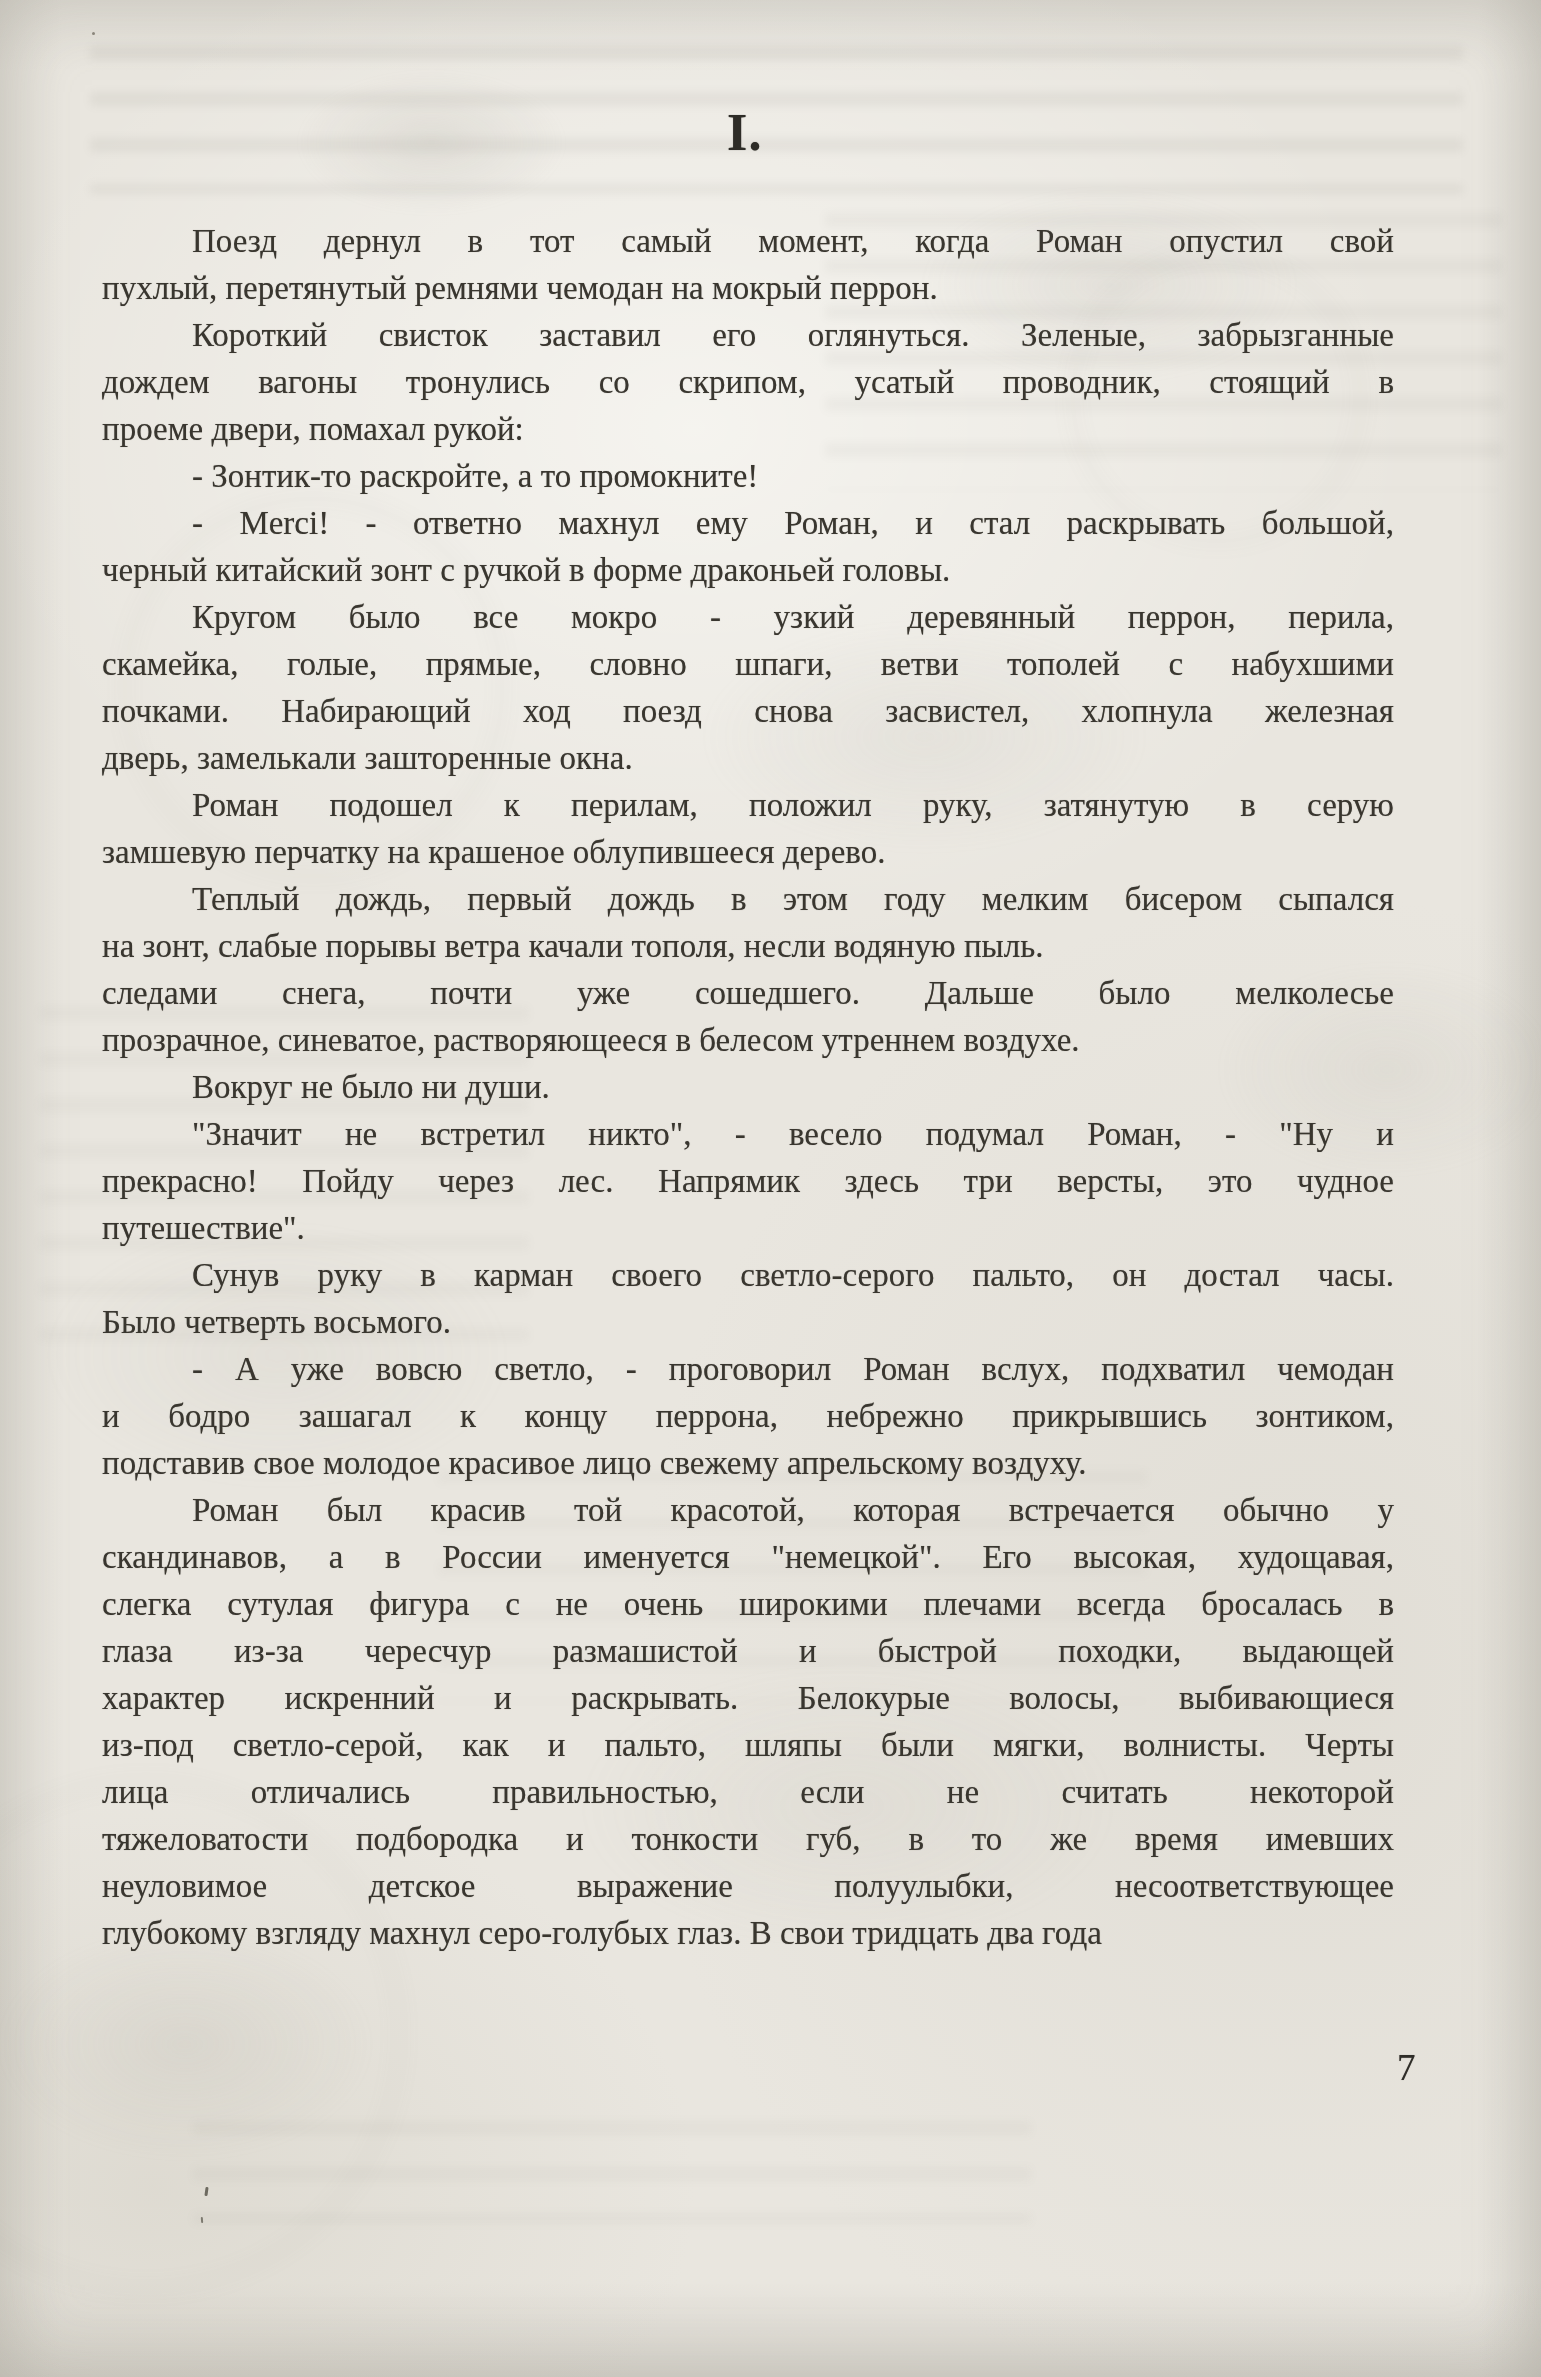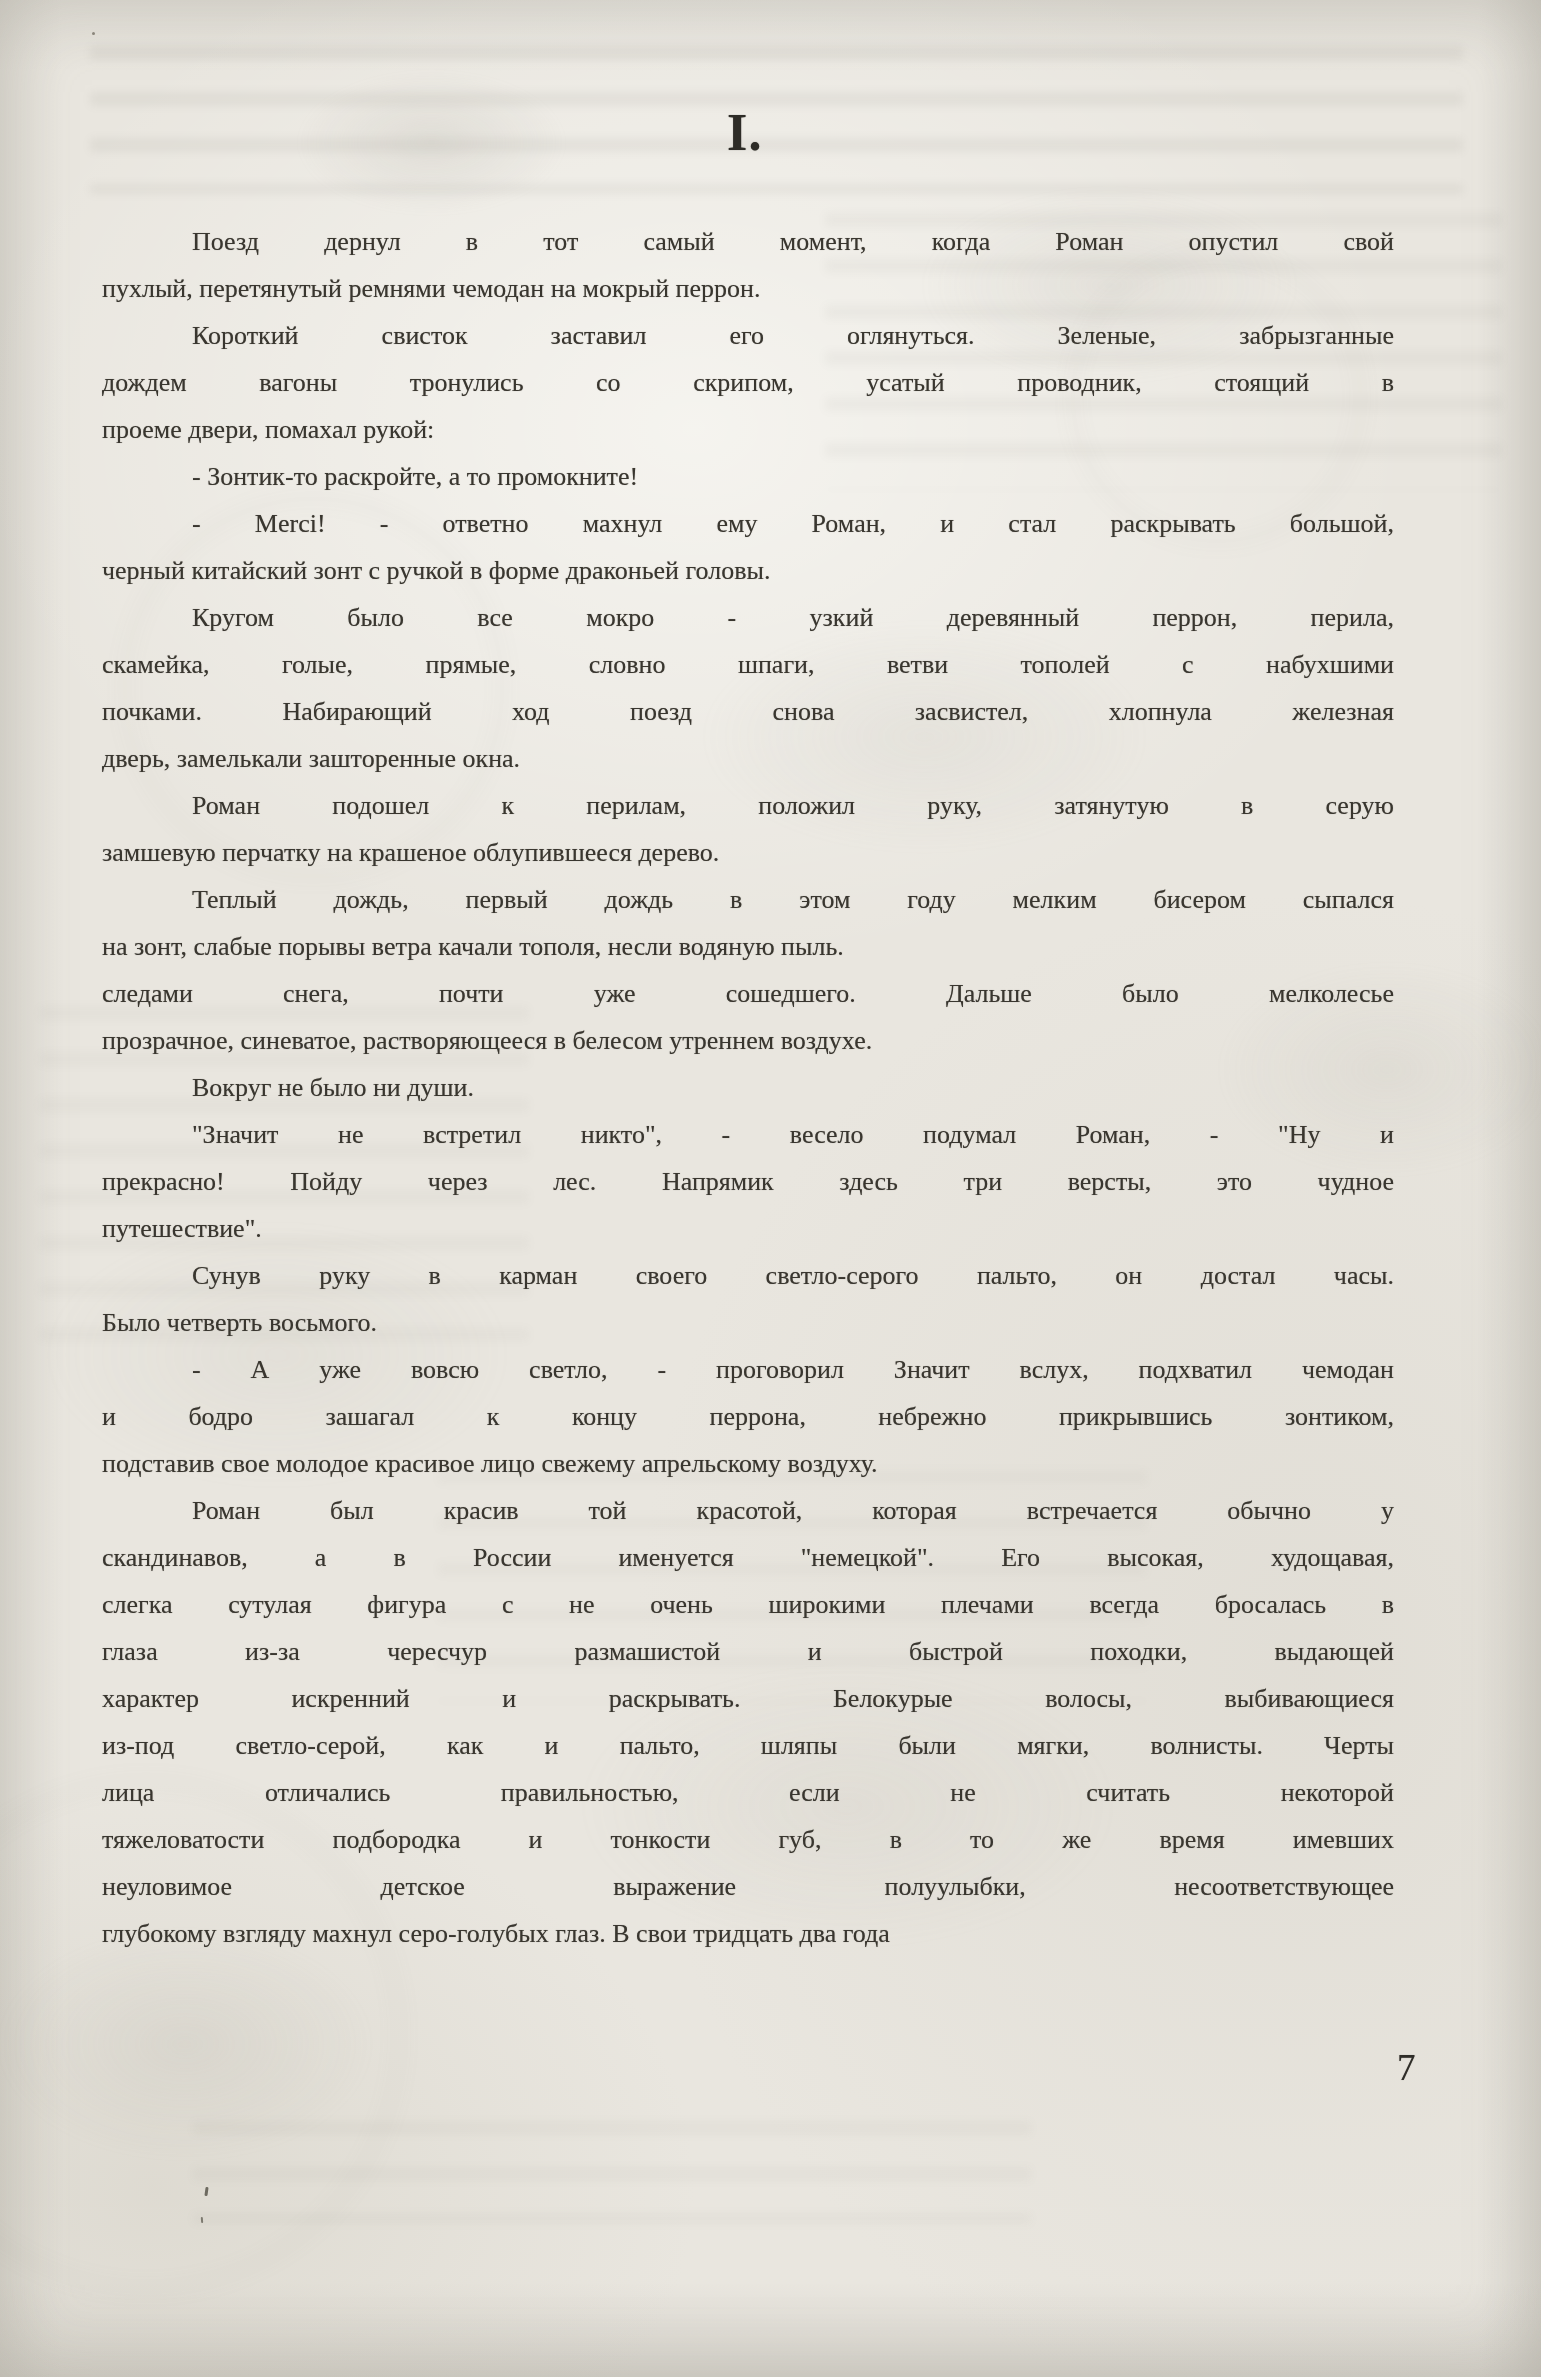--- a/index.html
+++ b/index.html
@@ -78,21 +78,21 @@
   .text-block {
     position: absolute;
     left: 102px;
     top: 218px;
     width: 1292px;
     z-index: 2;
   }
   .line {
     height: 47px;
     line-height: 47px;
-    font-size: 26px;
+    font-size: 33px;
     text-align: justify;
     text-align-last: justify;
     white-space: normal;
     overflow: visible;
     text-shadow: 0 0 0.8px rgba(57,54,47,0.5);
   }
   .line.first { text-indent: 90px; }
   .line.last  { text-align-last: left; }
   .pagenum {
     position: absolute;
@@ -144,21 +144,21 @@
       <div class="line first">Теплый дождь, первый дождь в этом году мелким бисером сыпался</div>
       <div class="line last">на зонт, слабые порывы ветра качали тополя, несли водяную пыль.</div>
       <div class="line">следами снега, почти уже сошедшего. Дальше было мелколесье</div>
       <div class="line last">прозрачное, синеватое, растворяющееся в белесом утреннем воздухе.</div>
       <div class="line first last">Вокруг не было ни души.</div>
       <div class="line first">"Значит не встретил никто", - весело подумал Роман, - "Ну и</div>
       <div class="line">прекрасно! Пойду через лес. Напрямик здесь три версты, это чудное</div>
       <div class="line last">путешествие".</div>
       <div class="line first">Сунув руку в карман своего светло-серого пальто, он достал часы.</div>
       <div class="line last">Было четверть восьмого.</div>
-      <div class="line first">- А уже вовсю светло, - проговорил Значит вслух, подхватил чемодан</div>
+      <div class="line first">- А уже вовсю светло, - проговорил Роман вслух, подхватил чемодан</div>
       <div class="line">и бодро зашагал к концу перрона, небрежно прикрывшись зонтиком,</div>
       <div class="line last">подставив свое молодое красивое лицо свежему апрельскому воздуху.</div>
       <div class="line first">Роман был красив той красотой, которая встречается обычно у</div>
       <div class="line">скандинавов, а в России именуется "немецкой". Его высокая, худощавая,</div>
       <div class="line">слегка сутулая фигура с не очень широкими плечами всегда бросалась в</div>
       <div class="line">глаза из-за чересчур размашистой и быстрой походки, выдающей</div>
       <div class="line">характер искренний и раскрывать. Белокурые волосы, выбивающиеся</div>
       <div class="line">из-под светло-серой, как и пальто, шляпы были мягки, волнисты. Черты</div>
       <div class="line">лица отличались правильностью, если не считать некоторой</div>
       <div class="line">тяжеловатости подбородка и тонкости губ, в то же время имевших</div>

